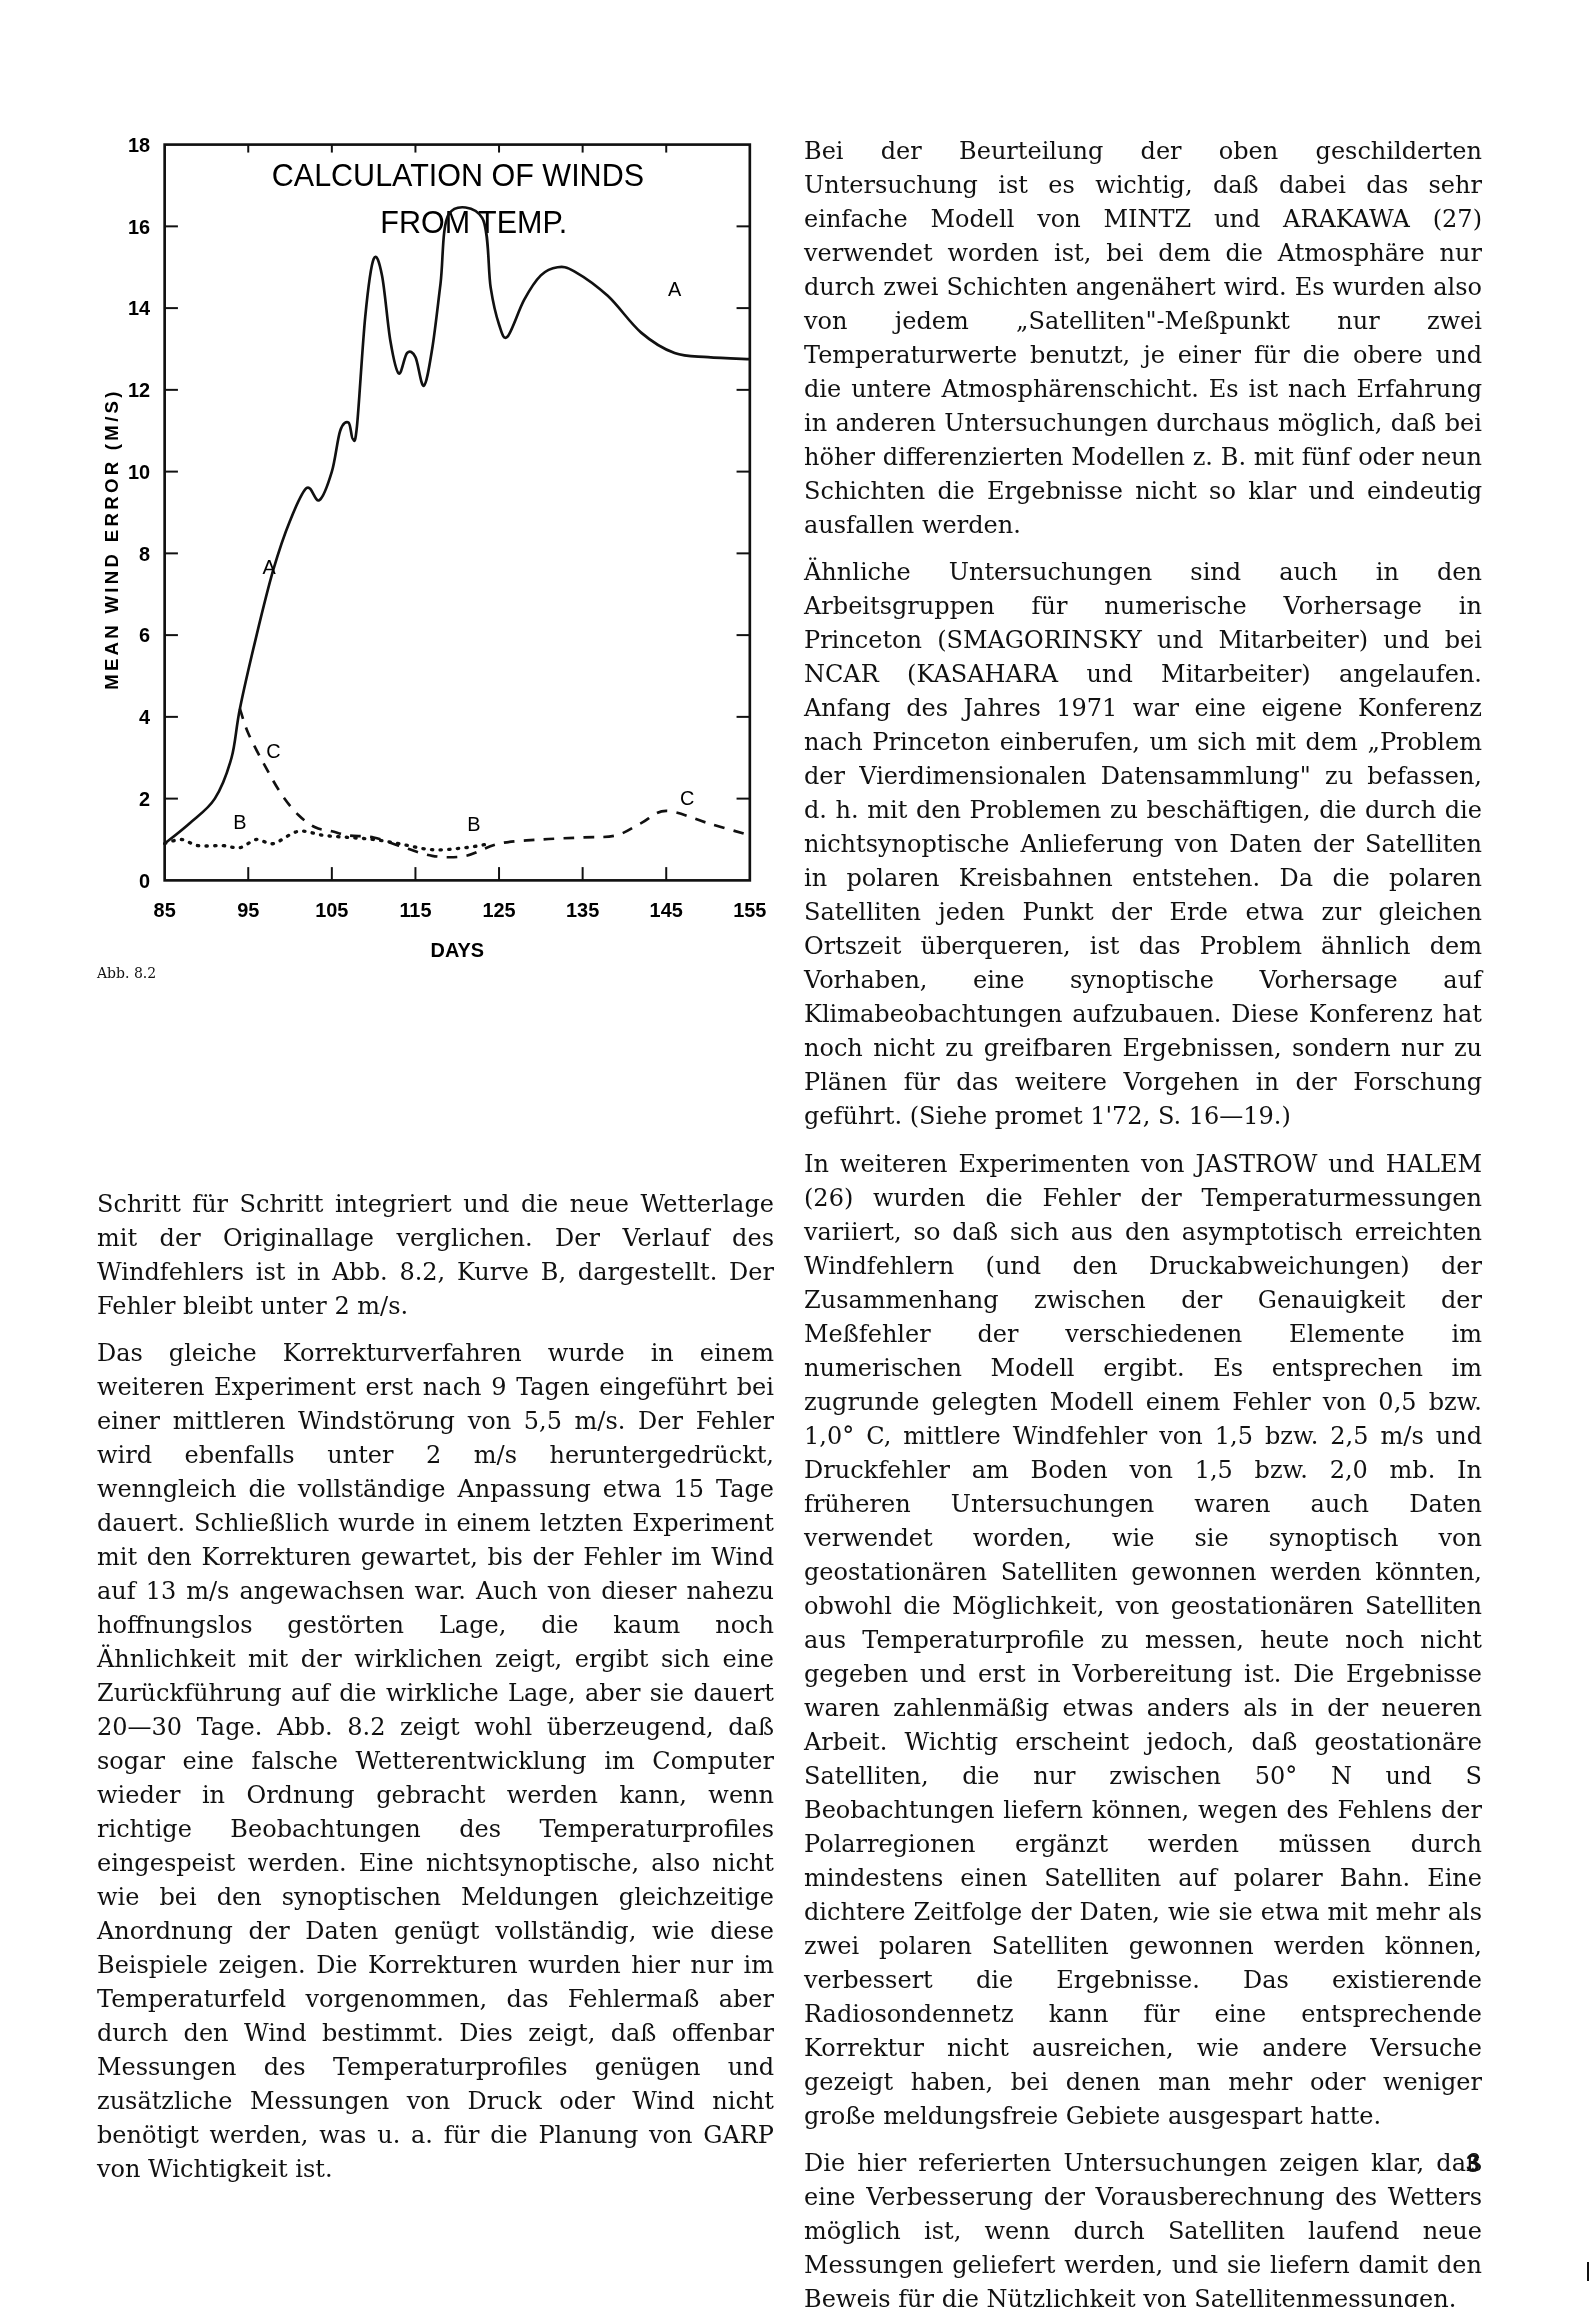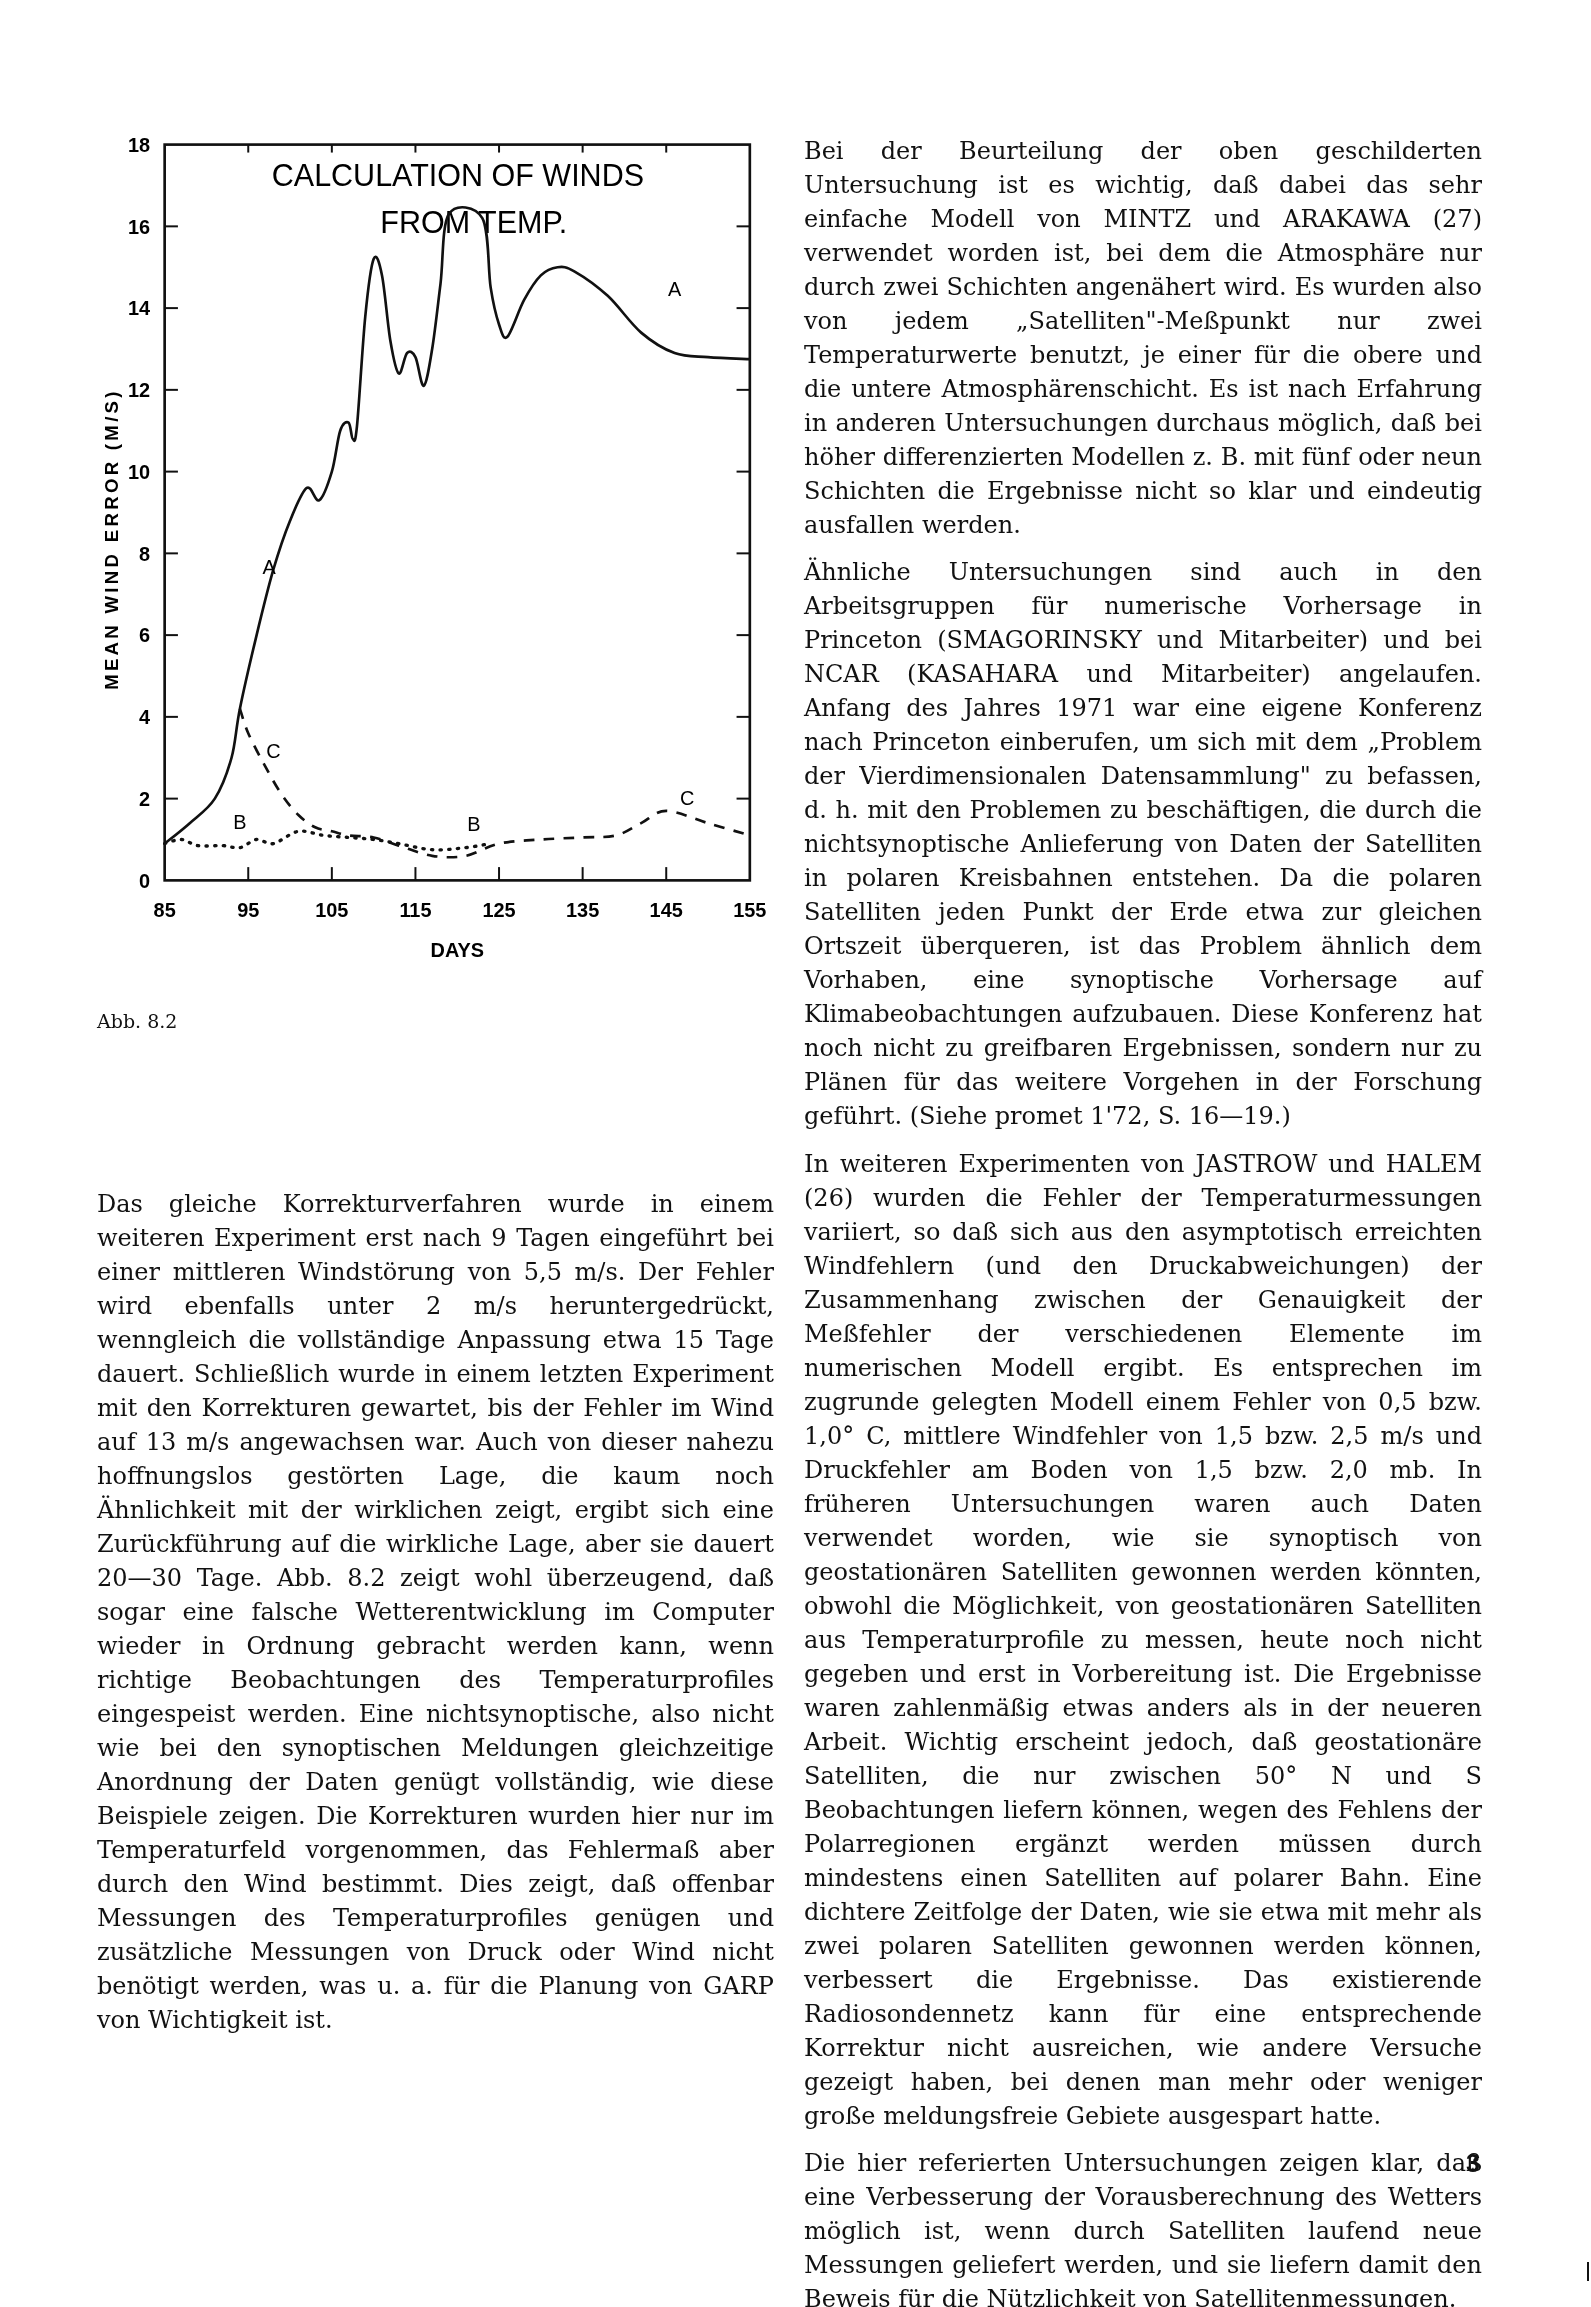--- a/index.html
+++ b/index.html
@@ -1,19 +1,19 @@
 <!DOCTYPE html>
 <html style="font-size:10.6px"><head>
 <meta charset="utf-8">
 <style>
   html, body { margin: 0; padding: 0; background: #ffffff; }
   body { width: 1592px; height: 2307px; position: relative; overflow: hidden; color: #111; font-family: "DejaVu Serif", "Liberation Serif", serif; }
   .figure { position: absolute; left: 93px; top: 126px; width: 690px; height: 836px; }
   .figure svg { position: absolute; left: 0; top: 0; }
-  .caption { position: absolute; left: 97px; top: 1008px; width: 690px; font-size: 19px; line-height: 26.5px; text-align: justify; }
+  .caption { position: absolute; left: 97px; top: 960px; width: 690px; font-size: 14px; line-height: 26.5px; text-align: justify; }
   .caption .fig-label { display: block; }
   .col { position: absolute; font-size: 24px; line-height: 34px; text-align: justify; hyphens: manual; }
   .col p { margin: 0 0 13.3px 0; }
   .col-left { left: 97px; top: 1187px; width: 677px; }
   .col-right { left: 804px; top: 134px; width: 678px; }
   .page-number { position: absolute; left: 1466px; top: 2149px; font-size: 25px; font-weight: bold; font-family: "Liberation Sans", sans-serif; }
   .edge-mark { position: absolute; left: 1587px; top: 2262px; width: 2px; height: 18.6px; background: #111; }
   .chart-title { font-family: "Liberation Sans", sans-serif; }
   .axis-text { font-family: "Liberation Sans", sans-serif; font-weight: bold; }
 </style>
@@ -84,20 +84,21 @@
       <text x="271.8" y="952.1666666666667" text-anchor="middle" font-size="30" class="chart-title">C</text>
       <text x="895.5" y="1023.0194444444444" text-anchor="middle" font-size="30" class="chart-title">C</text>
     </svg>
 </div>
 
 <div class="caption">
   <span class="fig-label">Abb. 8.2</span>
 </div>
 
 <div class="col col-left">
+  <p>Schritt für Schritt integriert und die neue Wetterlage mit der Originallage verglichen. Der Verlauf des Windfehlers ist in Abb. 8.2, Kurve B, dargestellt. Der Fehler bleibt unter 2 m/s.</p>
   <p>Das gleiche Korrekturverfahren wurde in einem weiteren Experiment erst nach 9 Tagen eingeführt bei einer mittleren Windstörung von 5,5 m/s. Der Fehler wird ebenfalls unter 2 m/s heruntergedrückt, wenngleich die vollständige Anpassung etwa 15 Tage dauert. Schließlich wurde in einem letzten Experiment mit den Korrekturen gewartet, bis der Fehler im Wind auf 13 m/s angewachsen war. Auch von dieser nahezu hoffnungslos gestörten Lage, die kaum noch Ähnlichkeit mit der wirklichen zeigt, ergibt sich eine Zurückführung auf die wirkliche Lage, aber sie dauert 20—30 Tage. Abb. 8.2 zeigt wohl überzeugend, daß sogar eine falsche Wetterentwicklung im Computer wieder in Ordnung gebracht werden kann, wenn richtige Beobachtungen des Temperaturprofiles eingespeist werden. Eine nichtsynoptische, also nicht wie bei den synoptischen Meldungen gleichzeitige Anordnung der Daten genügt vollständig, wie diese Beispiele zeigen. Die Korrekturen wurden hier nur im Temperaturfeld vorgenommen, das Fehlermaß aber durch den Wind bestimmt. Dies zeigt, daß offenbar Messungen des Temperaturprofiles genügen und zusätzliche Messungen von Druck oder Wind nicht benötigt werden, was u. a. für die Planung von GARP von Wichtigkeit ist.</p>
 </div>
 
 <div class="col col-right">
   <p>Bei der Beurteilung der oben geschilderten Untersuchung ist es wichtig, daß dabei das sehr einfache Modell von MINTZ und ARAKAWA (27) verwendet worden ist, bei dem die Atmosphäre nur durch zwei Schichten angenähert wird. Es wurden also von jedem „Satelliten"-Meßpunkt nur zwei Temperaturwerte benutzt, je einer für die obere und die untere Atmosphärenschicht. Es ist nach Erfahrung in anderen Untersuchungen durchaus möglich, daß bei höher differenzierten Modellen z. B. mit fünf oder neun Schichten die Ergebnisse nicht so klar und eindeutig ausfallen werden.</p>
   <p>Ähnliche Untersuchungen sind auch in den Arbeitsgruppen für numerische Vorhersage in Princeton (SMAGORINSKY und Mitarbeiter) und bei NCAR (KASAHARA und Mitarbeiter) angelaufen. Anfang des Jahres 1971 war eine eigene Konferenz nach Princeton einberufen, um sich mit dem „Problem der Vierdimensionalen Datensammlung" zu befassen, d. h. mit den Problemen zu beschäftigen, die durch die nichtsynoptische Anlieferung von Daten der Satelliten in polaren Kreisbahnen entstehen. Da die polaren Satelliten jeden Punkt der Erde etwa zur gleichen Ortszeit überqueren, ist das Problem ähnlich dem Vorhaben, eine synoptische Vorhersage auf Klimabeobachtungen aufzubauen. Diese Konferenz hat noch nicht zu greifbaren Ergebnissen, sondern nur zu Plänen für das weitere Vorgehen in der Forschung geführt. (Siehe promet 1'72, S. 16—19.)</p>
   <p>In weiteren Experimenten von JASTROW und HALEM (26) wurden die Fehler der Temperaturmessungen variiert, so daß sich aus den asymptotisch erreichten Windfehlern (und den Druckabweichungen) der Zusammenhang zwischen der Genauigkeit der Meßfehler der verschiedenen Elemente im numerischen Modell ergibt. Es entsprechen im zugrunde gelegten Modell einem Fehler von 0,5 bzw. 1,0° C, mittlere Windfehler von 1,5 bzw. 2,5 m/s und Druckfehler am Boden von 1,5 bzw. 2,0 mb. In früheren Untersuchungen waren auch Daten verwendet worden, wie sie synoptisch von geostationären Satelliten gewonnen werden könnten, obwohl die Möglichkeit, von geostationären Satelliten aus Temperaturprofile zu messen, heute noch nicht gegeben und erst in Vorbereitung ist. Die Ergebnisse waren zahlenmäßig etwas anders als in der neueren Arbeit. Wichtig erscheint jedoch, daß geostationäre Satelliten, die nur zwischen 50° N und S Beobachtungen liefern können, wegen des Fehlens der Polarregionen ergänzt werden müssen durch mindestens einen Satelliten auf polarer Bahn. Eine dichtere Zeitfolge der Daten, wie sie etwa mit mehr als zwei polaren Satelliten gewonnen werden können, verbessert die Ergebnisse. Das existierende Radiosondennetz kann für eine entsprechende Korrektur nicht ausreichen, wie andere Versuche gezeigt haben, bei denen man mehr oder weniger große meldungsfreie Gebiete ausgespart hatte.</p>
   <p>Die hier referierten Untersuchungen zeigen klar, daß eine Verbesserung der Vorausberechnung des Wetters möglich ist, wenn durch Satelliten laufend neue Messungen geliefert werden, und sie liefern damit den Beweis für die Nützlichkeit von Satellitenmessungen.</p>
 </div>
 

